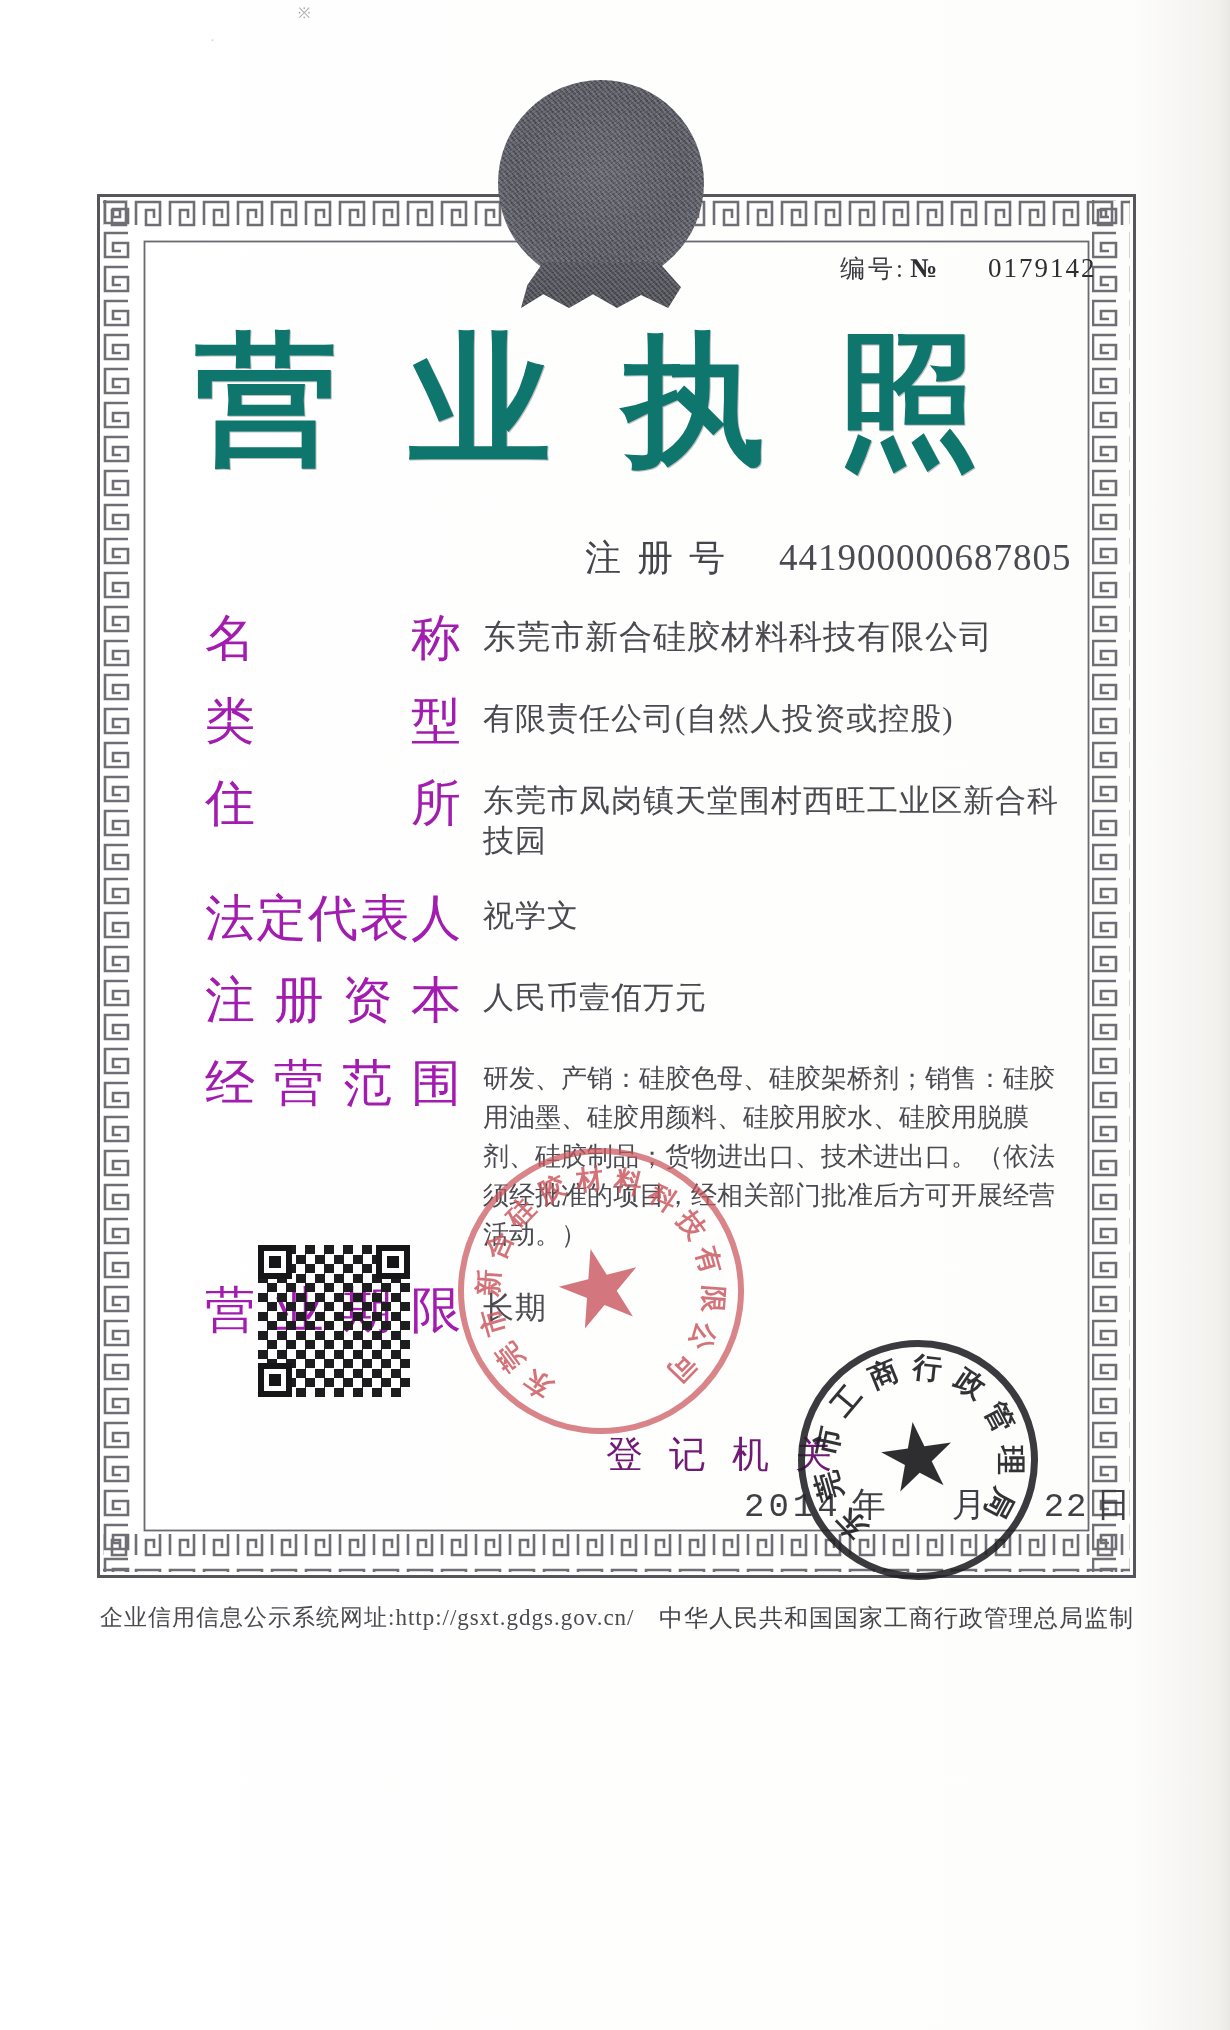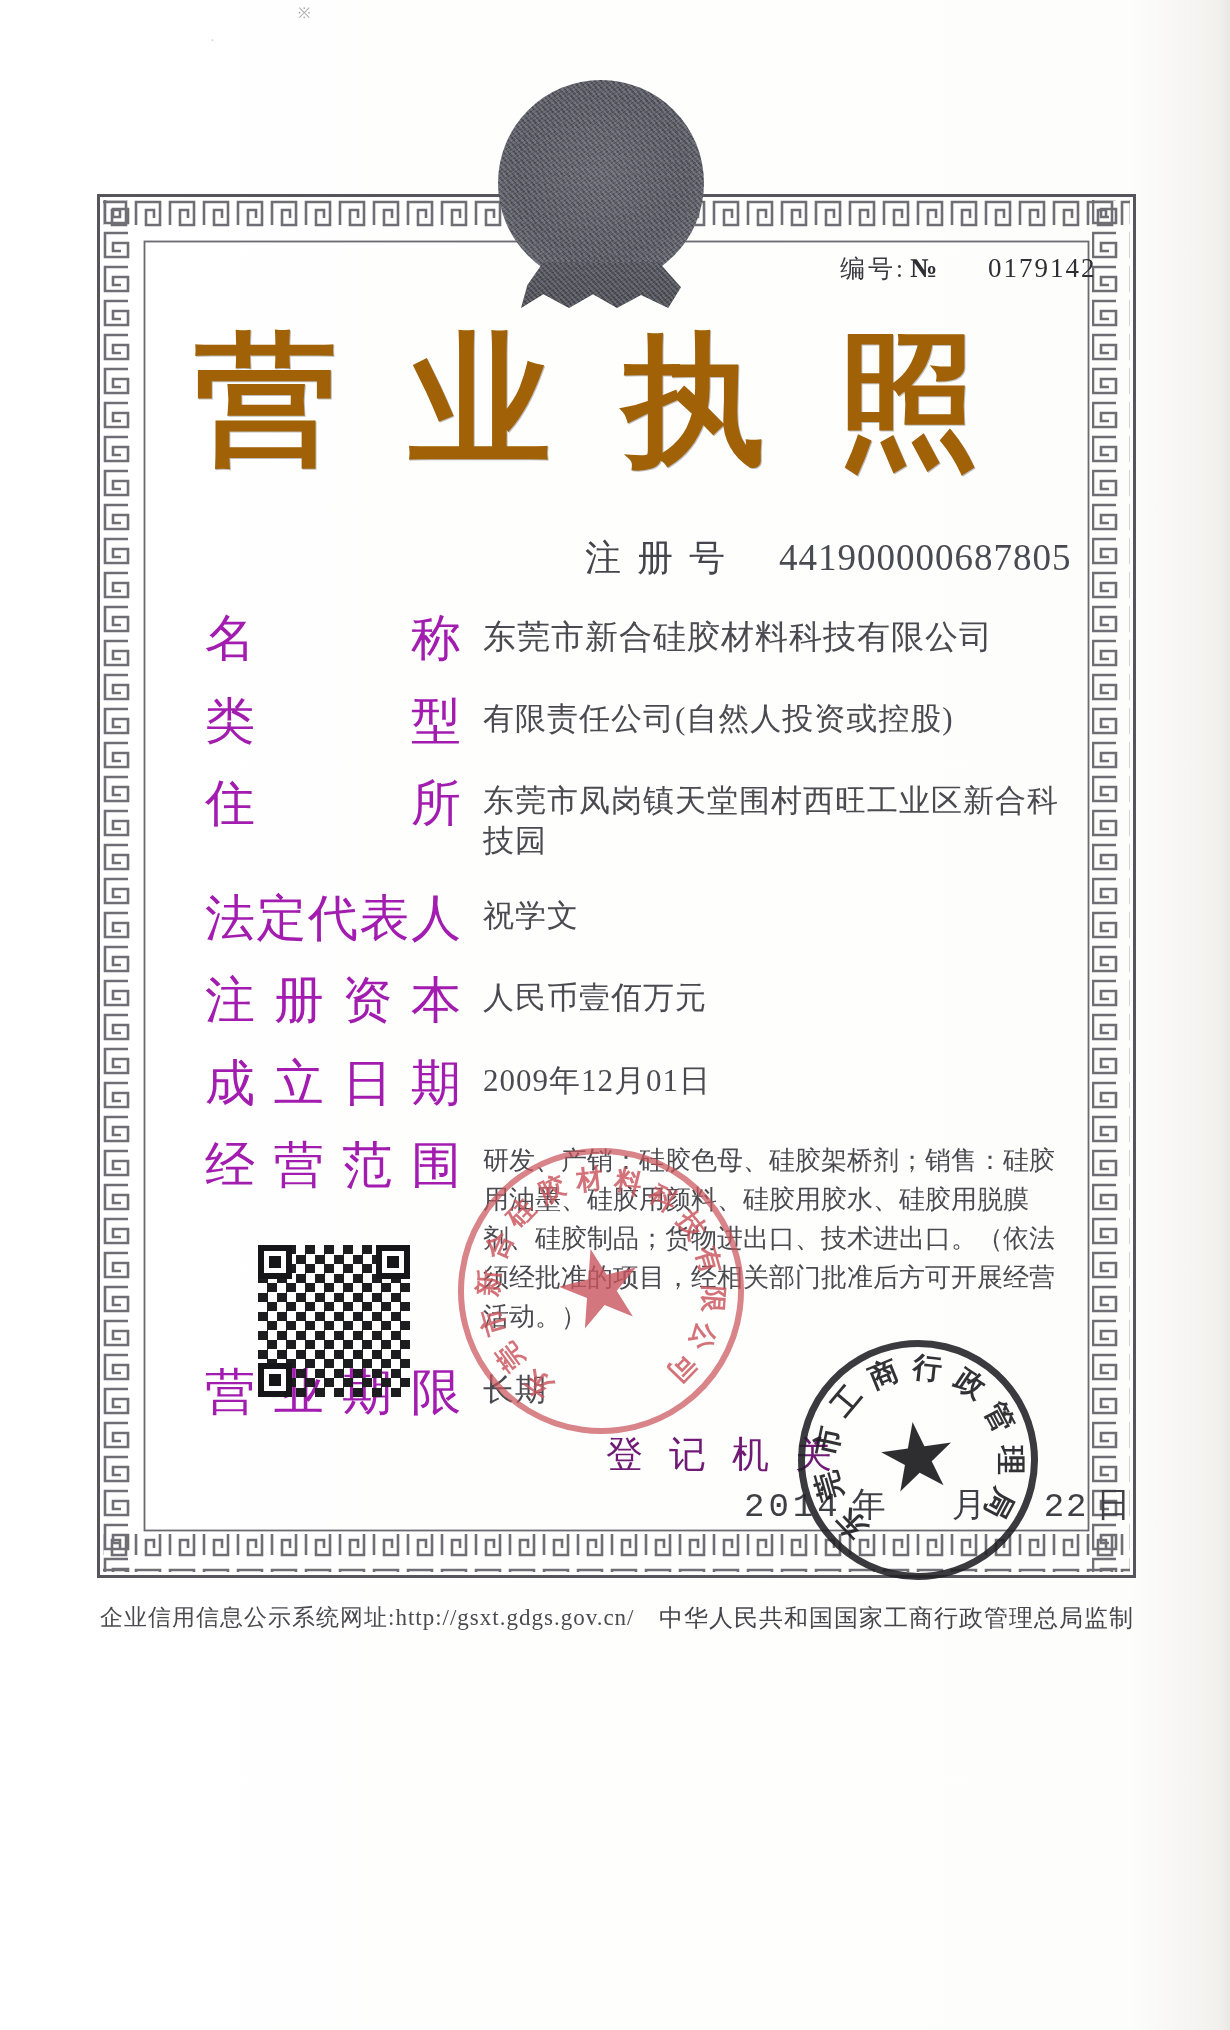--- a/index.html
+++ b/index.html
@@ -46,21 +46,21 @@
   
   .serial{position:absolute;left:840px;top:252px;z-index:4;display:flex;align-items:baseline;gap:4px;}
   .serial .lab{font-size:25px;letter-spacing:3px;color:#3a3a40;font-family:"Liberation Serif",serif;}
   .serial .no{font-size:27px;font-weight:700;font-family:"Liberation Serif",serif;color:#2e2e33;}
   .serial .num{font-size:27px;font-family:"Liberation Serif",serif;letter-spacing:2px;color:#2e2e33;margin-left:47px;}
   
   .title{
     position:absolute;left:97px;top:322px;width:980px;z-index:4;
     text-align:center;font-size:142px;line-height:1.1;font-weight:700;
     letter-spacing:72px;padding-left:72px;box-sizing:border-box;
-    color:#a16207;font-family:"Liberation Sans",sans-serif;
+    color:#0f766e;font-family:"Liberation Sans",sans-serif;
     text-shadow:1px 1px 0 rgba(70,70,80,.35);
   }
   
   .regline{position:absolute;left:585px;top:534px;z-index:4;display:flex;align-items:baseline;gap:38px;}
   .regline .lab{font-size:36px;letter-spacing:16px;color:#45454c;font-family:"Liberation Serif",serif;}
   .regline .num{font-size:37px;font-family:"Liberation Serif",serif;color:#4a4a52;letter-spacing:1px;}
   
   .rows{position:absolute;left:205px;top:612px;width:866px;z-index:4;}
   .row{display:flex;align-items:flex-start;margin-bottom:30px;}
   .row .flabel{
@@ -169,24 +169,20 @@
     <div class="fvalue">东莞市凤岗镇天堂围村西旺工业区新合科技园</div>
   </div>
   <div class="row">
     <div class="flabel">法定代表人</div>
     <div class="fvalue">祝学文</div>
   </div>
   <div class="row">
     <div class="flabel">注册资本</div>
     <div class="fvalue">人民币壹佰万元</div>
   </div>
-  <div class="row">
-    <div class="flabel">成立日期</div>
-    <div class="fvalue">2009年12月01日</div>
-  </div>
   <div class="row scope">
     <div class="flabel">经营范围</div>
     <div class="fvalue">研发、产销：硅胶色母、硅胶架桥剂；销售：硅胶用油墨、硅胶用颜料、硅胶用胶水、硅胶用脱膜剂、硅胶制品；货物进出口、技术进出口。（依法须经批准的项目，经相关部门批准后方可开展经营活动。）</div>
   </div>
   <div class="row">
     <div class="flabel">营业期限</div>
     <div class="fvalue">长期</div>
   </div>
 </div>
 

